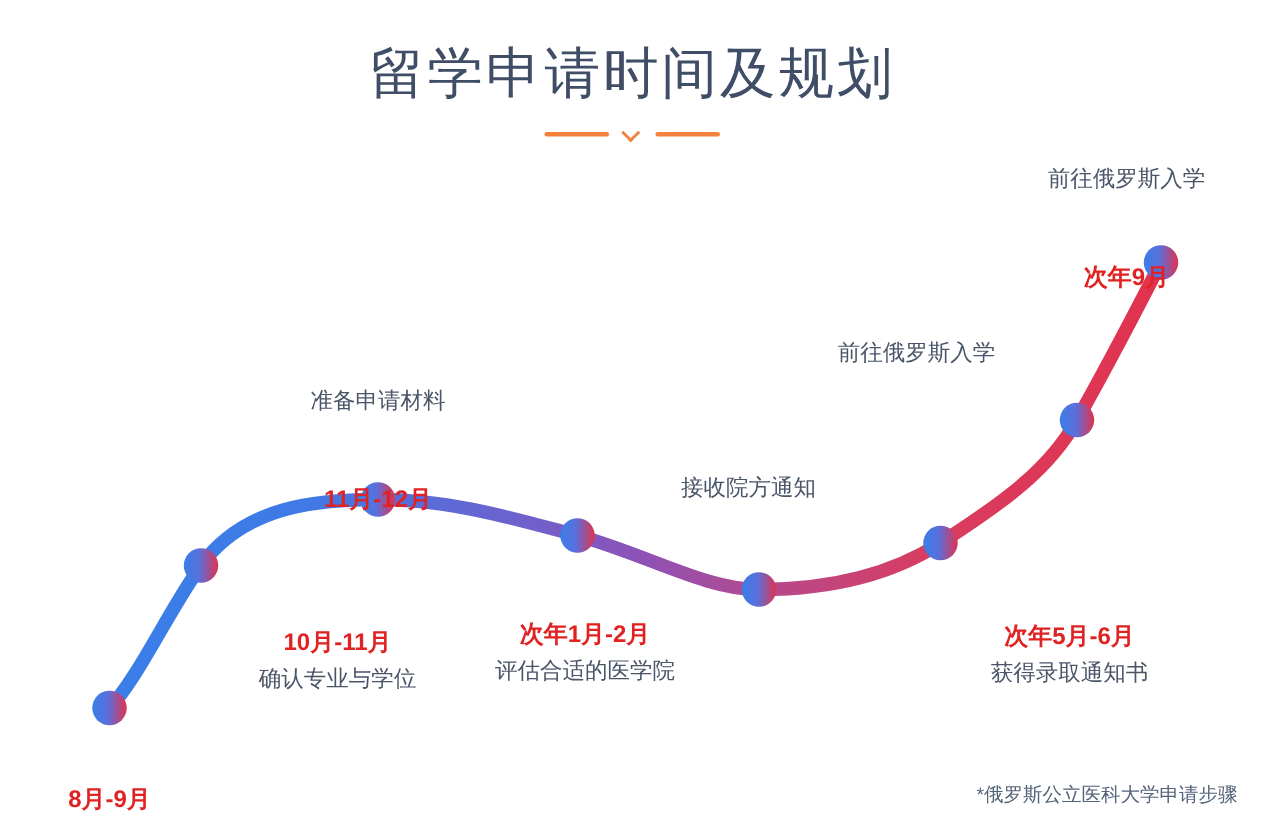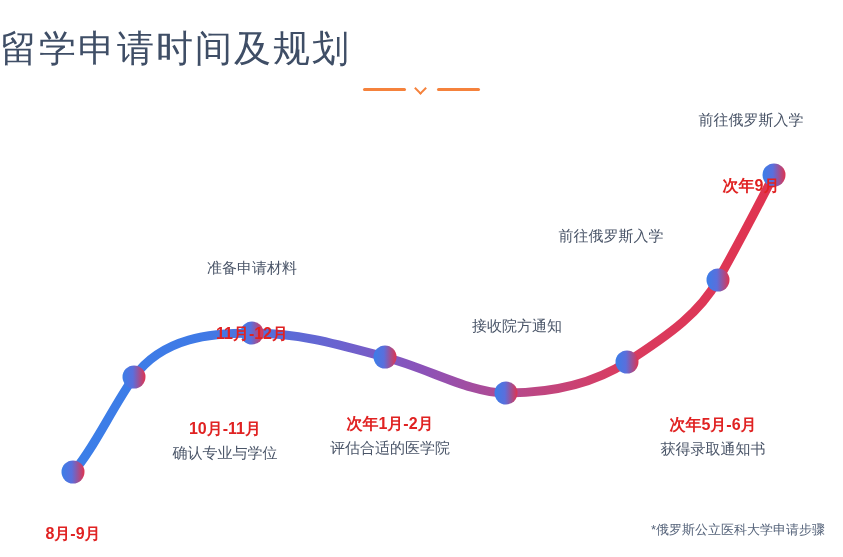--- a/index.html
+++ b/index.html
@@ -19,20 +19,21 @@
     width: 843px;
     height: 557px;
   }
 
   
   .header {
     position: absolute;
     top: 26px;
     left: 0;
     width: 843px;
+    text-align: center;
   }
   .title {
     font-size: 37px;
     font-weight: 400;
     color: #3f4e66;
     letter-spacing: 2px;
     line-height: 1.25;
     white-space: nowrap;
   }
   .divider {
@@ -170,21 +171,21 @@
   <div class="node-label align-center" style="left:162px; top:256px; width:180px;">
     <div class="desc">准备申请材料</div>
     <div class="period">11月-12月</div>
   </div>
 
   <div class="node-label align-center" style="left:295px; top:370px; width:190px;">
     <div class="period">次年1月-2月</div>
     <div class="desc">评估合适的医学院</div>
   </div>
 
-  <div class="node-label align-center" style="left:422px; top:314px; width:190px;">
+  <div class="node-label align-center" style="left:404px; top:314px; width:190px;">
     <div class="desc">接收院方通知</div>
   </div>
 
   <div class="node-label align-center" style="left:618px; top:371px; width:190px;">
     <div class="period">次年5月-6月</div>
     <div class="desc">获得录取通知书</div>
   </div>
 
   <div class="node-label align-center" style="left:513px; top:224px; width:196px;">
     <div class="desc">前往俄罗斯入学</div>

